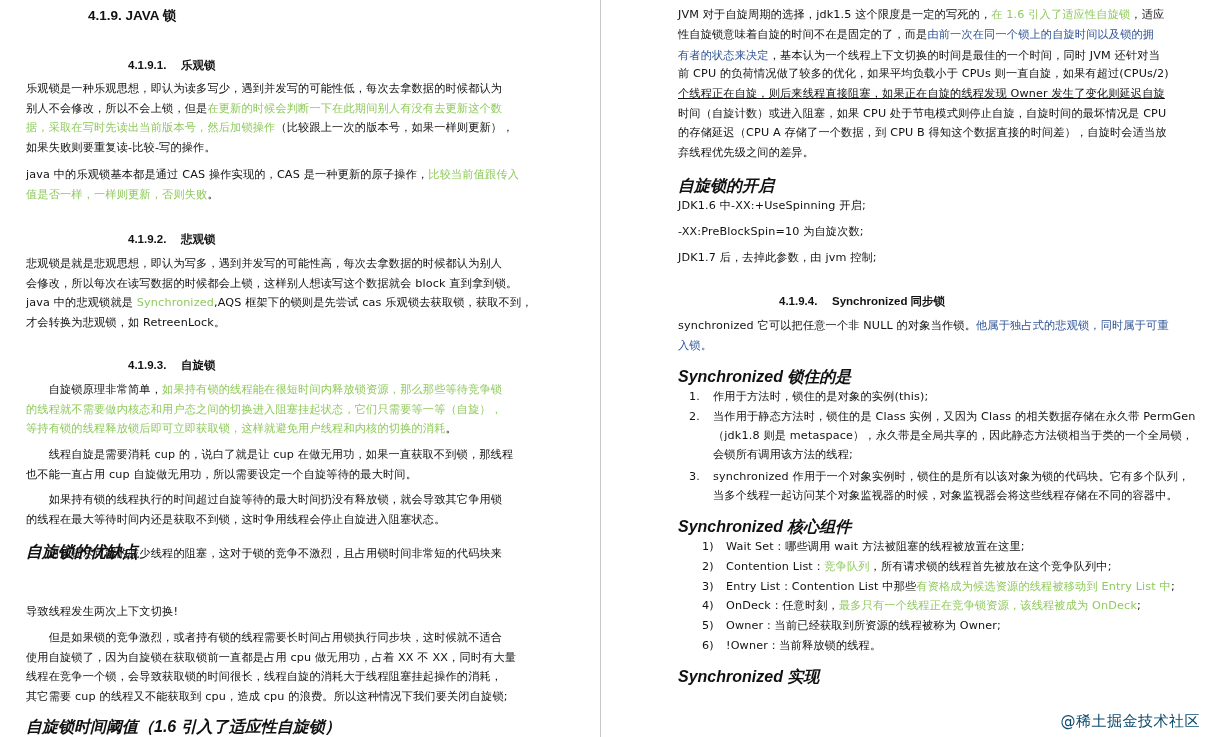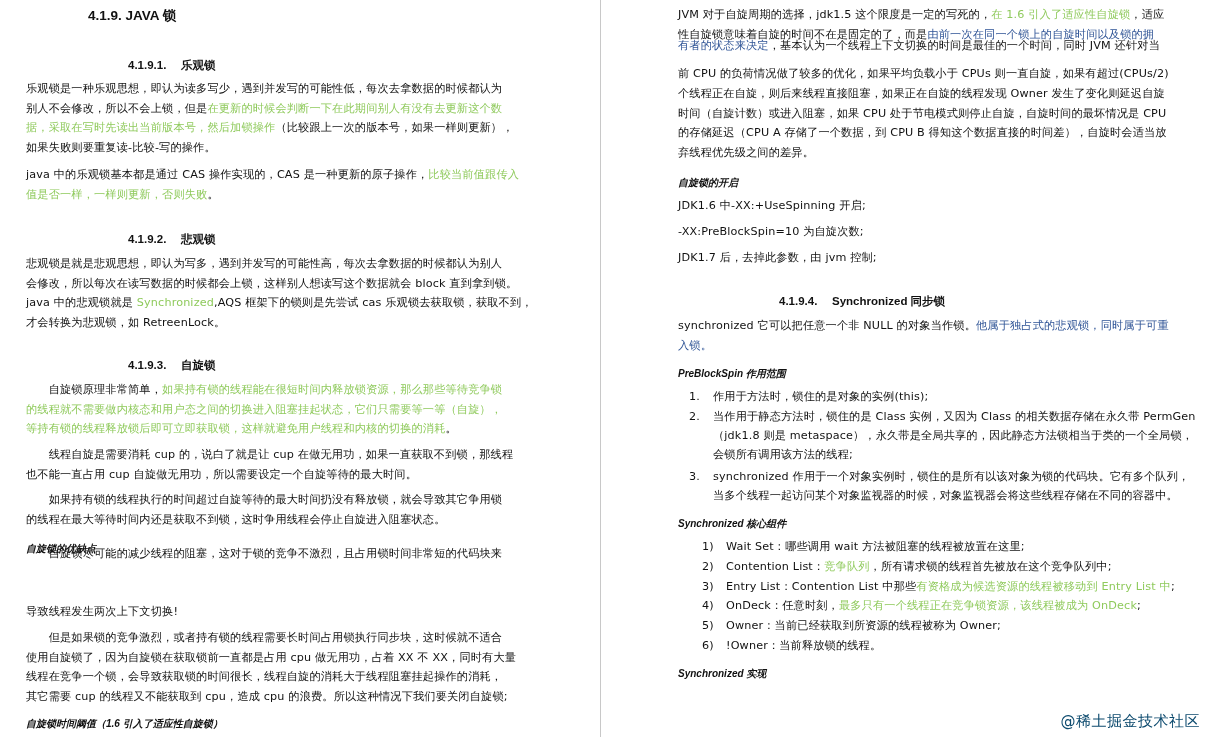--- a/index.html
+++ b/index.html
@@ -12,21 +12,21 @@
   .page-left { left: 0; width: 600px; }
   .page-right { left: 601px; width: 607px; }
   .divider { position: absolute; left: 600px; top: 0; width: 1px; height: 737px; background: #c8c8c8; }
   .abs { position: absolute; white-space: nowrap; }
   .h1 { font-family: "Liberation Sans", sans-serif; font-weight: bold; font-size: 13.5px; }
   .h2 { font-family: "Liberation Sans", sans-serif; font-weight: bold; font-size: 11.5px; }
   .h2 .num { display: inline-block; width: 53px; }
   .line { position: absolute; white-space: nowrap; font-size: 11.2px; letter-spacing: 0.15px; }
   .g { color: #8fca5c; }
   .b { color: #2f5496; }
-  .sub { font-family: "Liberation Sans", sans-serif; font-weight: bold; font-style: italic; font-size: 10px; }
+  .sub { font-family: "Liberation Sans", sans-serif; font-weight: bold; font-style: italic; font-size: 16px; }
   .li-num { display: inline-block; width: 24px; }
   .watermark { position: absolute; right: 8px; bottom: 6px; font-size: 15px; color: #0c4a6e; letter-spacing: 0.5px; }
 </style>
 </head>
 <body>
 
 <div class="page page-left">
   <div class="abs h1" style="left:88px; top:7px;">4.1.9.  JAVA 锁</div>
 
   <div class="abs h2" style="left:128px; top:58px;">
@@ -84,21 +84,21 @@
   <div class="abs sub" style="left:77px; top:176px;">自旋锁的开启</div>
   <div class="line" style="left:77px; top:198px;">JDK1.6 中-XX:+UseSpinning 开启;</div>
   <div class="line" style="left:77px; top:224px;">-XX:PreBlockSpin=10 为自旋次数;</div>
   <div class="line" style="left:77px; top:250px;">JDK1.7 后，去掉此参数，由 jvm 控制;</div>
 
   <div class="abs h2" style="left:178px; top:294px;">
     <span class="num">4.1.9.4.</span><span>Synchronized 同步锁</span>
   </div>
   <div class="rich"></div>
 
-  <div class="abs sub" style="left:77px; top:367px;">PreBlockSpin 作用范围</div>
+  <div class="abs sub" style="left:77px; top:367px;">Synchronized 锁住的是</div>
   <div id="scope-list">
       <div class="line" style="left: 88px; top: 389px;"><span class="li-num">1.</span><span>作用于方法时，锁住的是对象的实例(this);</span></div>
       <div class="line" style="left: 88px; top: 409px;"><span class="li-num">2.</span><span>当作用于静态方法时，锁住的是 Class 实例，又因为 Class 的相关数据存储在永久带 PermGen</span></div>
       <div class="line" style="left: 112px; top: 428px;"><span>（jdk1.8 则是 metaspace），永久带是全局共享的，因此静态方法锁相当于类的一个全局锁，</span></div>
       <div class="line" style="left: 112px; top: 447px;"><span>会锁所有调用该方法的线程;</span></div>
       <div class="line" style="left: 88px; top: 469px;"><span class="li-num">3.</span><span>synchronized 作用于一个对象实例时，锁住的是所有以该对象为锁的代码块。它有多个队列，</span></div>
       <div class="line" style="left: 112px; top: 488px;"><span>当多个线程一起访问某个对象监视器的时候，对象监视器会将这些线程存储在不同的容器中。</span></div>
     </div>
 
   <div class="abs sub" style="left:77px; top:517px;">Synchronized 核心组件</div>
@@ -109,21 +109,21 @@
       <div class="line" style="left: 101px; top: 598.4px;"><span class="li-num">4)</span><span>OnDeck：任意时刻，</span><span class="g">最多只有一个线程正在竞争锁资源，该线程被成为 OnDeck</span><span>;</span></div>
       <div class="line" style="left: 101px; top: 618.2px;"><span class="li-num">5)</span><span>Owner：当前已经获取到所资源的线程被称为 Owner;</span></div>
       <div class="line" style="left: 101px; top: 638px;"><span class="li-num">6)</span><span>!Owner：当前释放锁的线程。</span></div>
     </div>
 
   <div class="abs sub" style="left:77px; top:667px;">Synchronized 实现</div>
 
   <div class="watermark">@稀土掘金技术社区</div>
 <div class="line" style="left: 77px; top: 7px;"><span>JVM 对于自旋周期的选择，jdk1.5 这个限度是一定的写死的，</span><span class="g">在 1.6 引入了适应性自旋锁</span><span>，适应</span></div>
     <div class="line" style="left: 77px; top: 26.7px;"><span>性自旋锁意味着自旋的时间不在是固定的了，而是</span><span class="b">由前一次在同一个锁上的自旋时间以及锁的拥</span></div>
-    <div class="line" style="left: 77px; top: 38px;"><span class="b">有者的状态来决定</span><span>，基本认为一个线程上下文切换的时间是最佳的一个时间，同时 JVM 还针对当</span></div>
+    <div class="line" style="left: 77px; top: 48px;"><span class="b">有者的状态来决定</span><span>，基本认为一个线程上下文切换的时间是最佳的一个时间，同时 JVM 还针对当</span></div>
     <div class="line" style="left: 77px; top: 66.1px;"><span>前 CPU 的负荷情况做了较多的优化，如果平均负载小于 CPUs 则一直自旋，如果有超过(CPUs/2)</span></div>
-    <div class="line" style="left: 77px; top: 85.8px;"><span>个线程正在自旋，则后来线程直接阻塞，如果正在自旋的线程发现 Owner 发生了变化则延迟自旋</span></div>
+    <div class="line" style="left: 77px; top: 85.8px; text-decoration: underline;"><span>个线程正在自旋，则后来线程直接阻塞，如果正在自旋的线程发现 Owner 发生了变化则延迟自旋</span></div>
     <div class="line" style="left: 77px; top: 105.5px;"><span>时间（自旋计数）或进入阻塞，如果 CPU 处于节电模式则停止自旋，自旋时间的最坏情况是 CPU</span></div>
     <div class="line" style="left: 77px; top: 125.2px; text-align: center;"><span>的存储延迟（CPU A 存储了一个数据，到 CPU B 得知这个数据直接的时间差），自旋时会适当放</span></div>
     <div class="line" style="left: 77px; top: 144.9px;"><span>弃线程优先级之间的差异。</span></div>
     <div class="line" style="left: 77px; top: 318px;"><span>synchronized 它可以把任意一个非 NULL 的对象当作锁。</span><span class="b">他属于独占式的悲观锁，同时属于可重</span></div>
     <div class="line" style="left: 77px; top: 337.5px;"><span class="b">入锁。</span></div>
   </div>
 
 </body></html>

